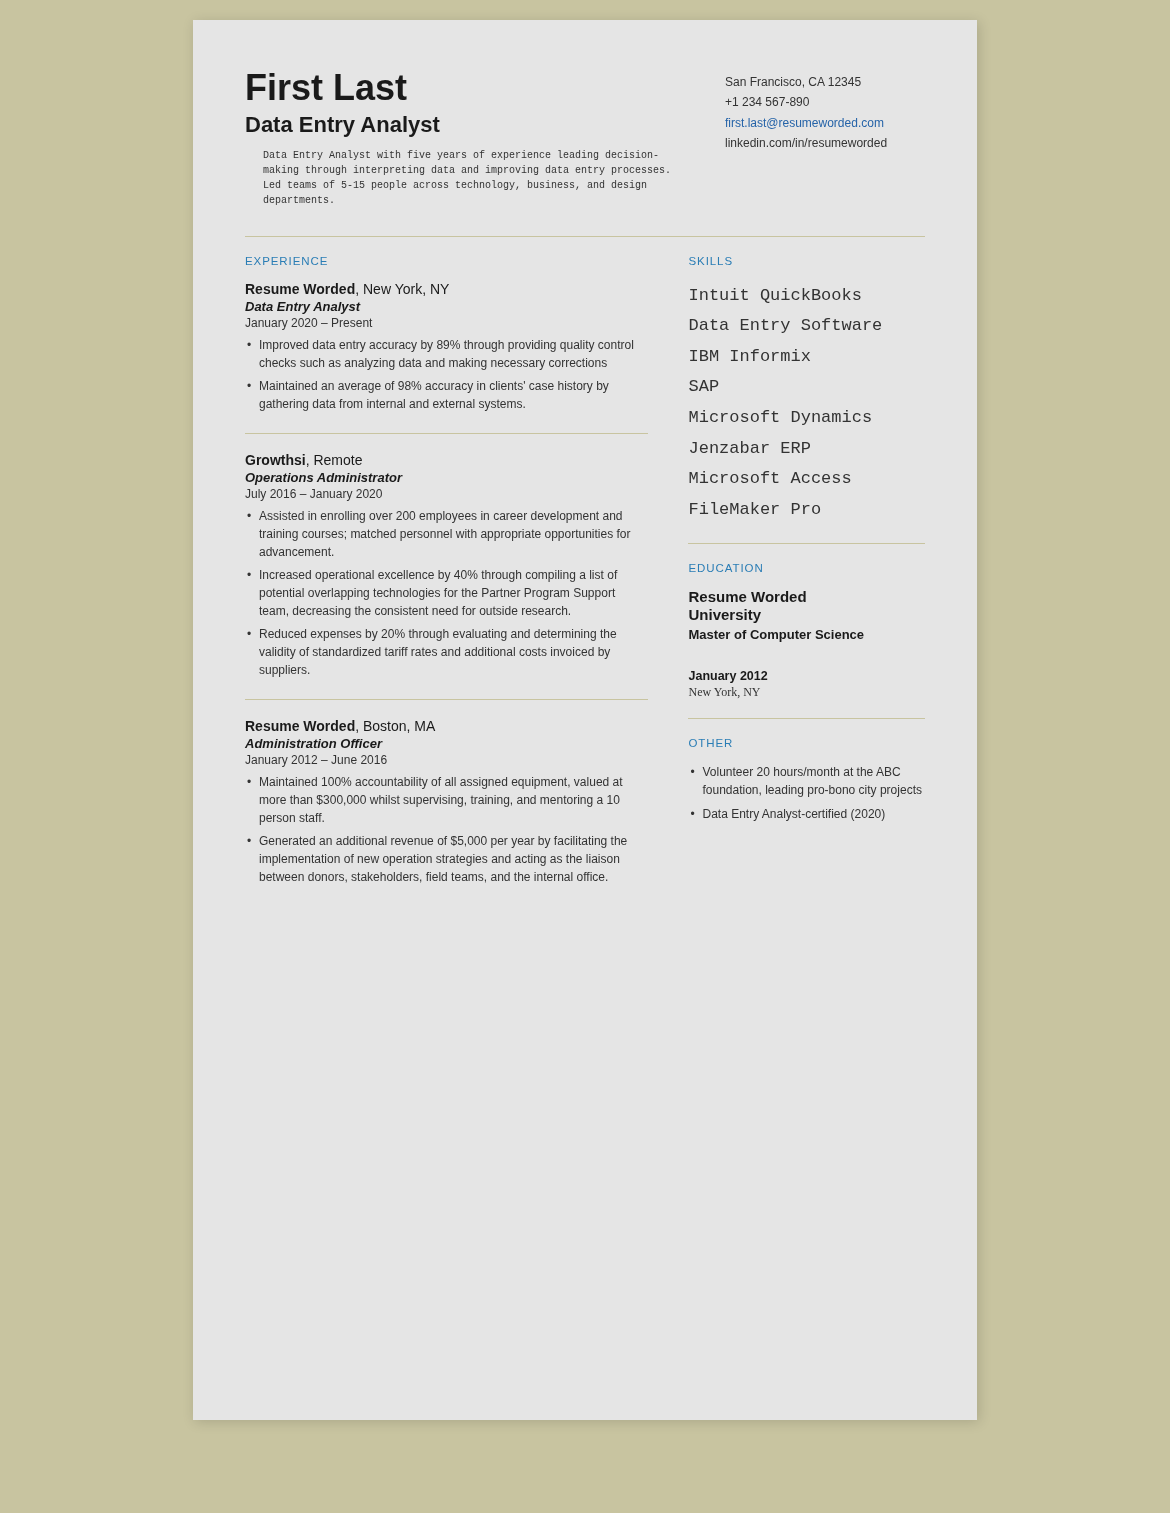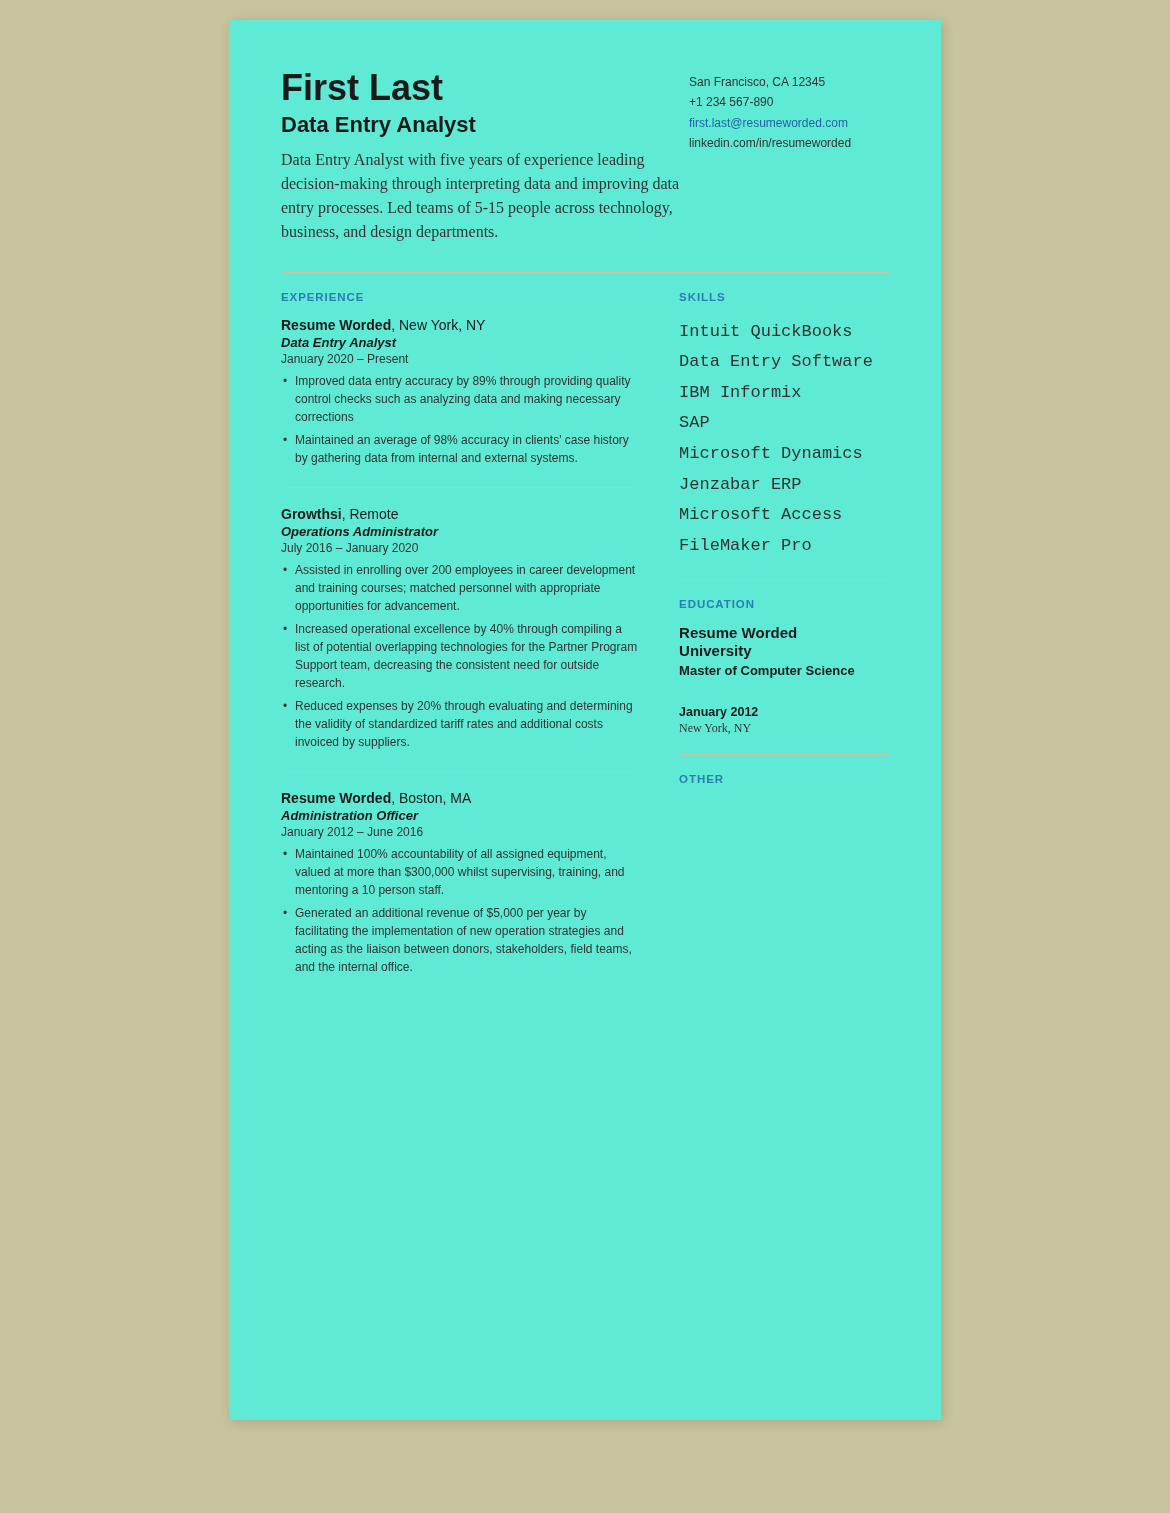--- a/index.html
+++ b/index.html
@@ -5,22 +5,22 @@
     * { margin: 0; padding: 0; box-sizing: border-box; }
     body {
       background: #c8c4a0;
       display: flex;
       justify-content: center;
       align-items: flex-start;
       padding: 20px;
       font-family: Georgia, 'Times New Roman', serif;
     }
     .resume-wrapper {
-      background: #5eead4;
-      width: 712px;
+      background: #e5e5e5;
+      width: 784px;
       min-height: 1400px;
       padding: 48px 52px 52px 52px;
       box-shadow: 2px 2px 12px rgba(0,0,0,0.15);
     }
     .resume-body {
       display: flex;
       gap: 40px;
     }
     .left-col {
       flex: 1.45;
@@ -46,25 +46,26 @@
     }
     .job-title-header {
       font-size: 22px;
       font-weight: 700;
       color: #1a1a1a;
       font-family: Arial, sans-serif;
       margin-top: 4px;
       margin-bottom: 10px;
     }
     .summary {
-      font-size: 16px;
+      font-size: 10px;
       color: #333;
       line-height: 1.5;
       max-width: 430px;
-      font-family: Liberation Serif, serif;
+      font-family: Liberation Mono, monospace;
+      margin-left: 18px;
     }
     .header-right {
       text-align: left;
       font-size: 12px;
       color: #333;
       font-family: Arial, sans-serif;
       line-height: 1.7;
       padding-top: 4px;
       min-width: 200px;
     }
@@ -74,21 +75,21 @@
     }
     
     .divider {
       border: none;
       border-top: 1px solid #c8c4a0;
       margin: 18px 0 18px 0;
     }
     
     .section-title {
       font-size: 11.5px;
-      font-weight: 700;
+      font-weight: 400;
       color: #2a7db5;
       letter-spacing: 0.08em;
       text-transform: uppercase;
       font-family: Arial, sans-serif;
       margin-bottom: 14px;
     }
     
     .exp-entry {
       margin-bottom: 20px;
     }
@@ -305,16 +306,20 @@
 
       <div class="section-title">EDUCATION</div>
       <div class="edu-school">Resume Worded<br>University</div>
       <div class="edu-degree">Master of Computer Science</div>
       <div class="edu-date">January 2012</div>
       <div class="edu-location">New York, NY</div>
 
       <hr class="divider">
 
       <div class="section-title">OTHER</div>
+      <ul class="other-bullets">
+        <li>Volunteer 20 hours/month at the ABC foundation, leading pro-bono city projects</li>
+        <li>Data Entry Analyst-certified (2020)</li>
+      </ul>
 
     </div>
   </div>
 </div>
 
 </body></html>

